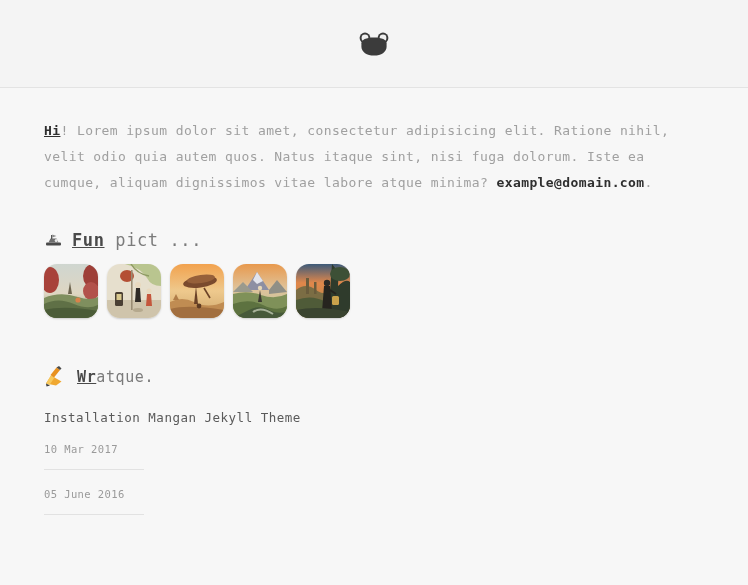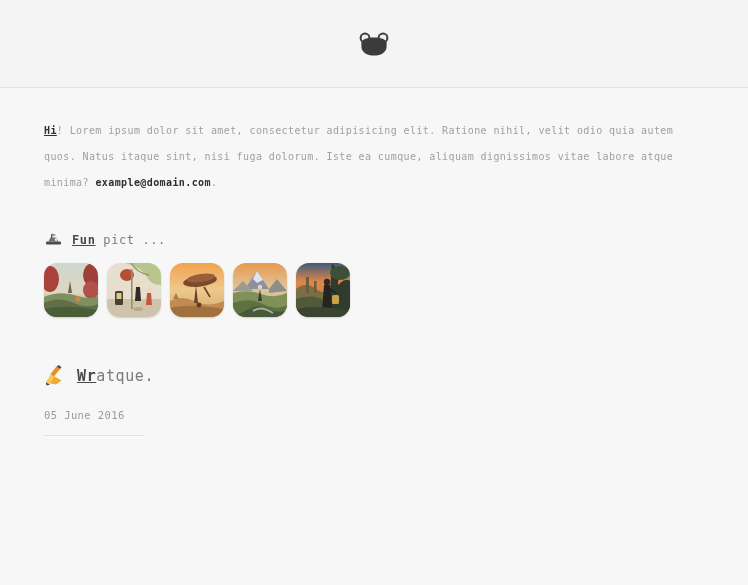--- a/index.html
+++ b/index.html
@@ -32,21 +32,21 @@
   }
   .logo-svg { display: block; }
 
   
   .page-content {
     padding: 30px 44px 0 44px;
     box-sizing: border-box;
   }
 
   .intro {
-    font-size: 10px;
+    font-size: 13px;
     line-height: 26px;
     letter-spacing: 0.4px;
     color: #a0a0a0;
     margin: 0 0 34px 0;
     max-width: 672px;
   }
   .intro .hi {
     color: #2f2f2f;
     font-weight: bold;
     text-decoration: underline;
@@ -56,21 +56,21 @@
     color: #2f2f2f;
     font-weight: bold;
     text-decoration: none;
   }
   .intro .period { color: #a0a0a0; }
 
   
   .section-head {
     display: flex;
     align-items: center;
-    font-size: 12px;
+    font-size: 17px;
     letter-spacing: 0.6px;
     color: #6a6a6a;
     margin: 0 0 14px 0;
   }
   .section-head .emoji {
     width: 19px;
     height: 19px;
     margin-right: 9px;
     flex: 0 0 auto;
     display: inline-block;
@@ -290,18 +290,23 @@
         <path d="M6.5 9 L12.5 1.5 L16 4 L10 11.5 Z" fill="#e8911f"></path>
         <path d="M12.5 1.5 L15 0 L17.5 2.5 L16 4 Z" fill="#4a4a4a"></path>
         <path d="M2 17.5 L6 19.5 L2.5 20.5 Z" fill="#3d3d3d"></path>
       </svg>
     </span>
     <span class="head-text"><span class="ul">Wr</span><span>atque.</span></span>
   </h3>
 
   <ul class="post-list">
     <li class="post-item">
+      <a class="post-title" href="#">Installation Mangan Jekyll Theme</a>
+      <span class="post-date">10 Mar 2017</span>
+      <hr class="post-rule">
+    </li>
+    <li class="post-item">
       <span class="post-date">05 June 2016</span>
       <hr class="post-rule">
     </li>
   </ul>
 
 </main>
 
 </body></html>

